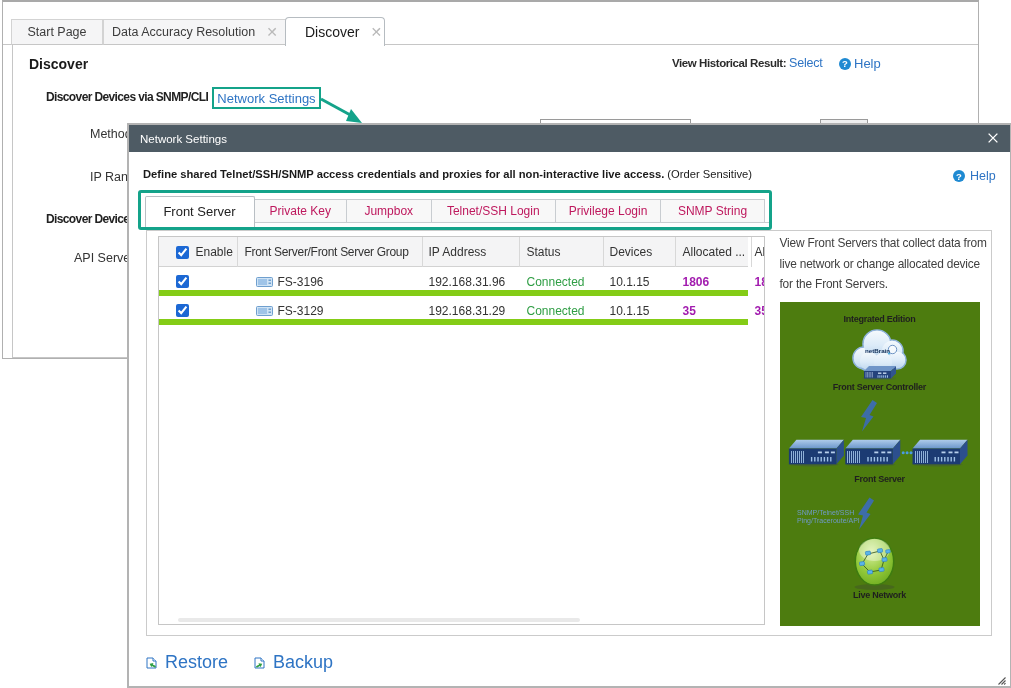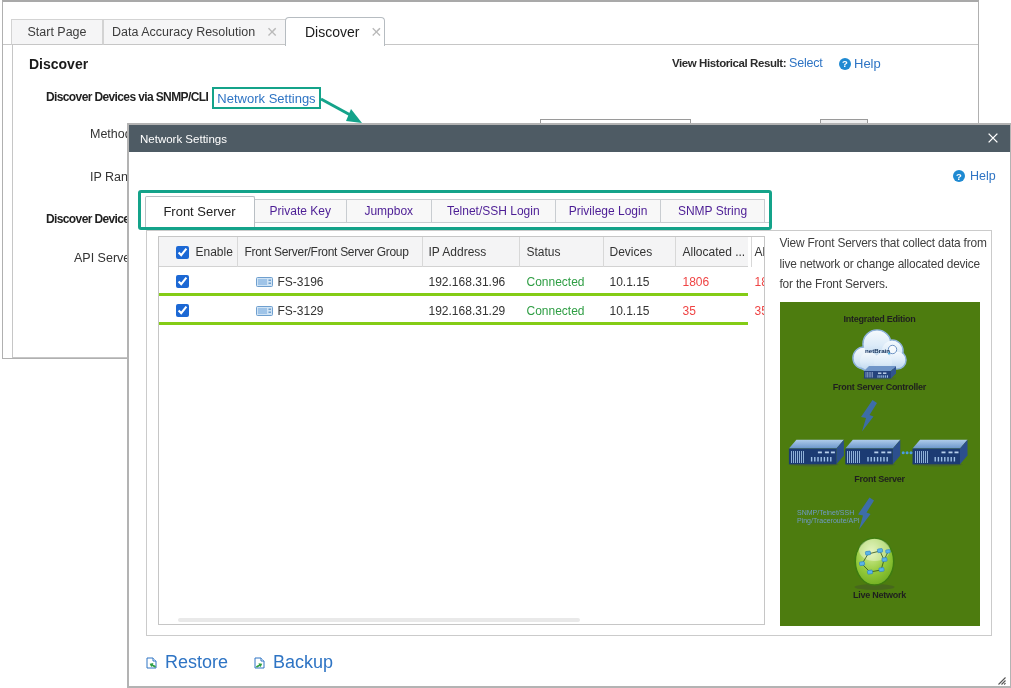--- a/index.html
+++ b/index.html
@@ -42,36 +42,36 @@
 #dialog { left:127px; top:123px; width:884.5px; height:565px; background:#fff; border:2px solid #b3b3b3; z-index:10; }
 #titlebar { left:0; top:0; right:0; height:27px; background:#4e5b64; display:flex; align-items:center; }
 #titlebar .t { color:#fff; font-size:11.5px; margin-left:11px; }
 #dlgx { position:absolute; right:10px; top:6px; width:14px; height:14px; color:#fff; }
 #definetxt { left:14px; top:43px; font-size:11.2px; color:#1a1a1a; }
 #definetxt b { letter-spacing:0; }
 #help2 { left:824px; top:44px; display:flex; align-items:center; gap:5px; }
 #help2 span.t { color:#2e74c4; font-size:12.5px; }
 
 #tealtabs { left:9px; top:65px; width:634px; height:40px; border:3px solid #14a38a; border-radius:3px; background:#fff; }
-.dtab { position:absolute; top:6px; height:23.5px; background:#f8f8f8; border:1px solid #c9cdd1; border-left:none; font-size:12px; color:#4c1d95; display:flex; align-items:center; justify-content:center; z-index:1; }
+.dtab { position:absolute; top:6px; height:23.5px; background:#f8f8f8; border:1px solid #c9cdd1; border-left:none; font-size:12px; color:#be185d; display:flex; align-items:center; justify-content:center; z-index:1; }
 #dtab-active { left:3.5px; top:2.5px; width:110px; height:31.5px; background:#fff; border:1px solid #b9bfc4; border-left:1px solid #b9bfc4; border-bottom:none; border-radius:2px 2px 0 0; font-size:13px; color:#222; z-index:2; }
 .dtabline { position:absolute; left:113.5px; top:28.5px; right:0; height:1px; background:#c9cdd1; z-index:0; }
 
 #container { left:16.5px; top:105px; width:846px; height:405.5px; border:1px solid #cbcbcb; background:#fff; }
 
 
 #tbl { position:absolute; left:11px; top:5px; width:607px; height:388.5px; border:1px solid #c6c6c6; overflow:hidden; }
 #thead { position:absolute; left:0; top:0; right:16px; height:30px; background:#f4f4f5; border-bottom:1px solid #d2d2d2; }
 .hcell { position:absolute; top:0; height:30px; display:flex; align-items:center; font-size:12px; color:#333; }
 .vline { position:absolute; top:0; width:1px; height:30px; background:#d8d8d8; }
-.trow { position:absolute; left:0; right:16px; height:29px; border-bottom:3px solid #84cc16; }
+.trow { position:absolute; left:0; right:16px; height:29px; border-bottom:6px solid #84cc16; }
 .cell { position:absolute; top:0; height:29px; display:flex; align-items:center; font-size:12px; color:#333; }
 .cb { width:13px; height:13px; accent-color:#1c68d4; }
 .green { color:#2f9e44; }
-.blue { color:#ef4444; }
+.blue { color:#a21caf;font-weight:bold; }
 #hscroll { position:absolute; left:19px; top:381px; width:402px; height:4px; background:#e9e9e9; border-radius:2px; }
 
 
 #rpanel { position:absolute; left:633px; top:0; width:213px; }
 #rtext { position:absolute; left:0px; top:2px; width:216px; font-size:11.9px; color:#404040; line-height:20.7px; white-space:nowrap; letter-spacing:-0.18px; }
 #diagram { position:absolute; left:0px; top:70.5px; width:200px; height:324px; background:#4d7c0f; }
 .dlabel { position:absolute; width:100%; text-align:center; font-weight:bold; color:#1f1f1f; font-size:9px; letter-spacing:-0.25px; line-height:1; z-index:2; }
 
 
 #footer { left:17px; top:527px; display:flex; gap:26px; }
@@ -111,20 +111,21 @@
   <polygon points="33,15 44,29 28,27" fill="#14a38a"></polygon>
 </svg>
 
 <div id="dialog" class="abs">
   <div id="titlebar" class="abs">
       <span class="t">Network Settings</span>
     <svg id="dlgx" viewBox="0 0 16 16">
         <path d="M3 3 L13 13 M13 3 L3 13" stroke="#fff" stroke-width="1.6"></path>
       </svg>
   </div>
+  <div id="definetxt" class="abs"><b>Define shared Telnet/SSH/SNMP access credentials and proxies for all non-interactive live access.</b> (Order Sensitive)</div>
   <div id="help2" class="abs">
       <span class="helpico">?</span>
       <span class="t">Help</span>
     </div>
 
   <div id="tealtabs" class="abs">
     <div id="dtab-active" class="dtab">Front Server</div>
     <div class="dtab" style="left:113.5px; width:92.5px;">Private Key</div>
     <div class="dtab" style="left:206px; width:84.5px;">Jumpbox</div>
     <div class="dtab" style="left:290.5px; width:124.5px;">Telnet/SSH Login</div>

